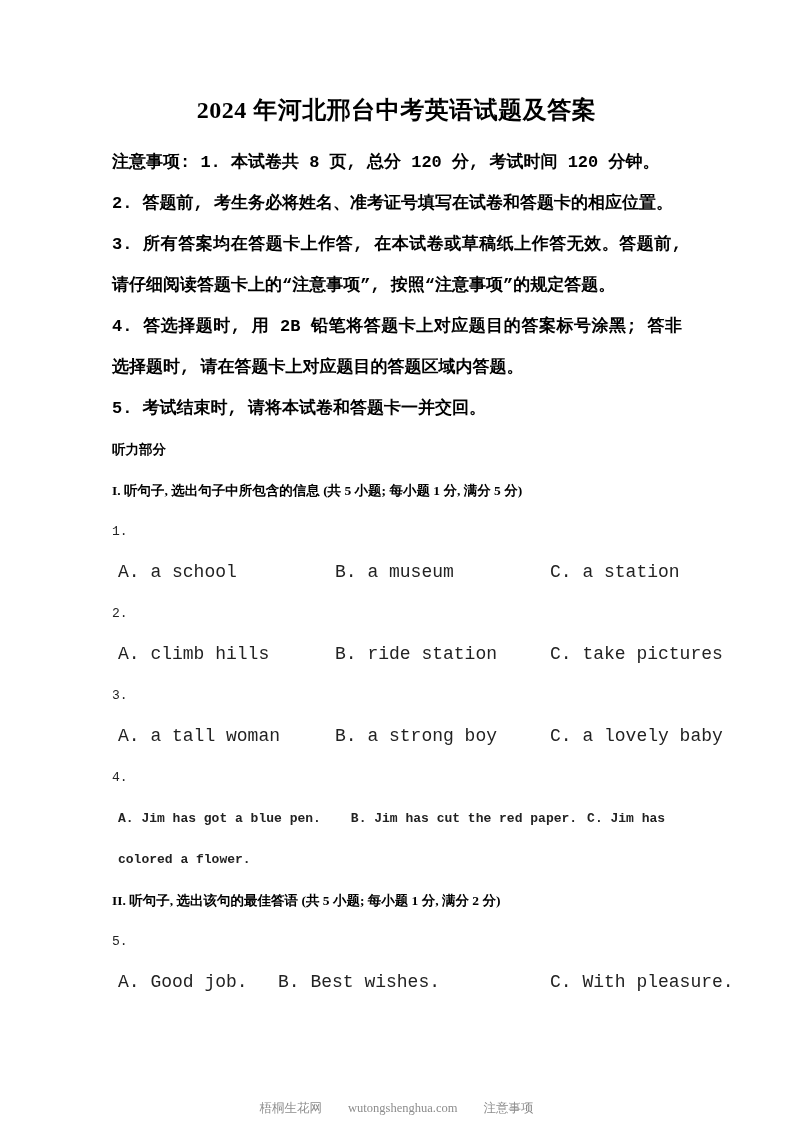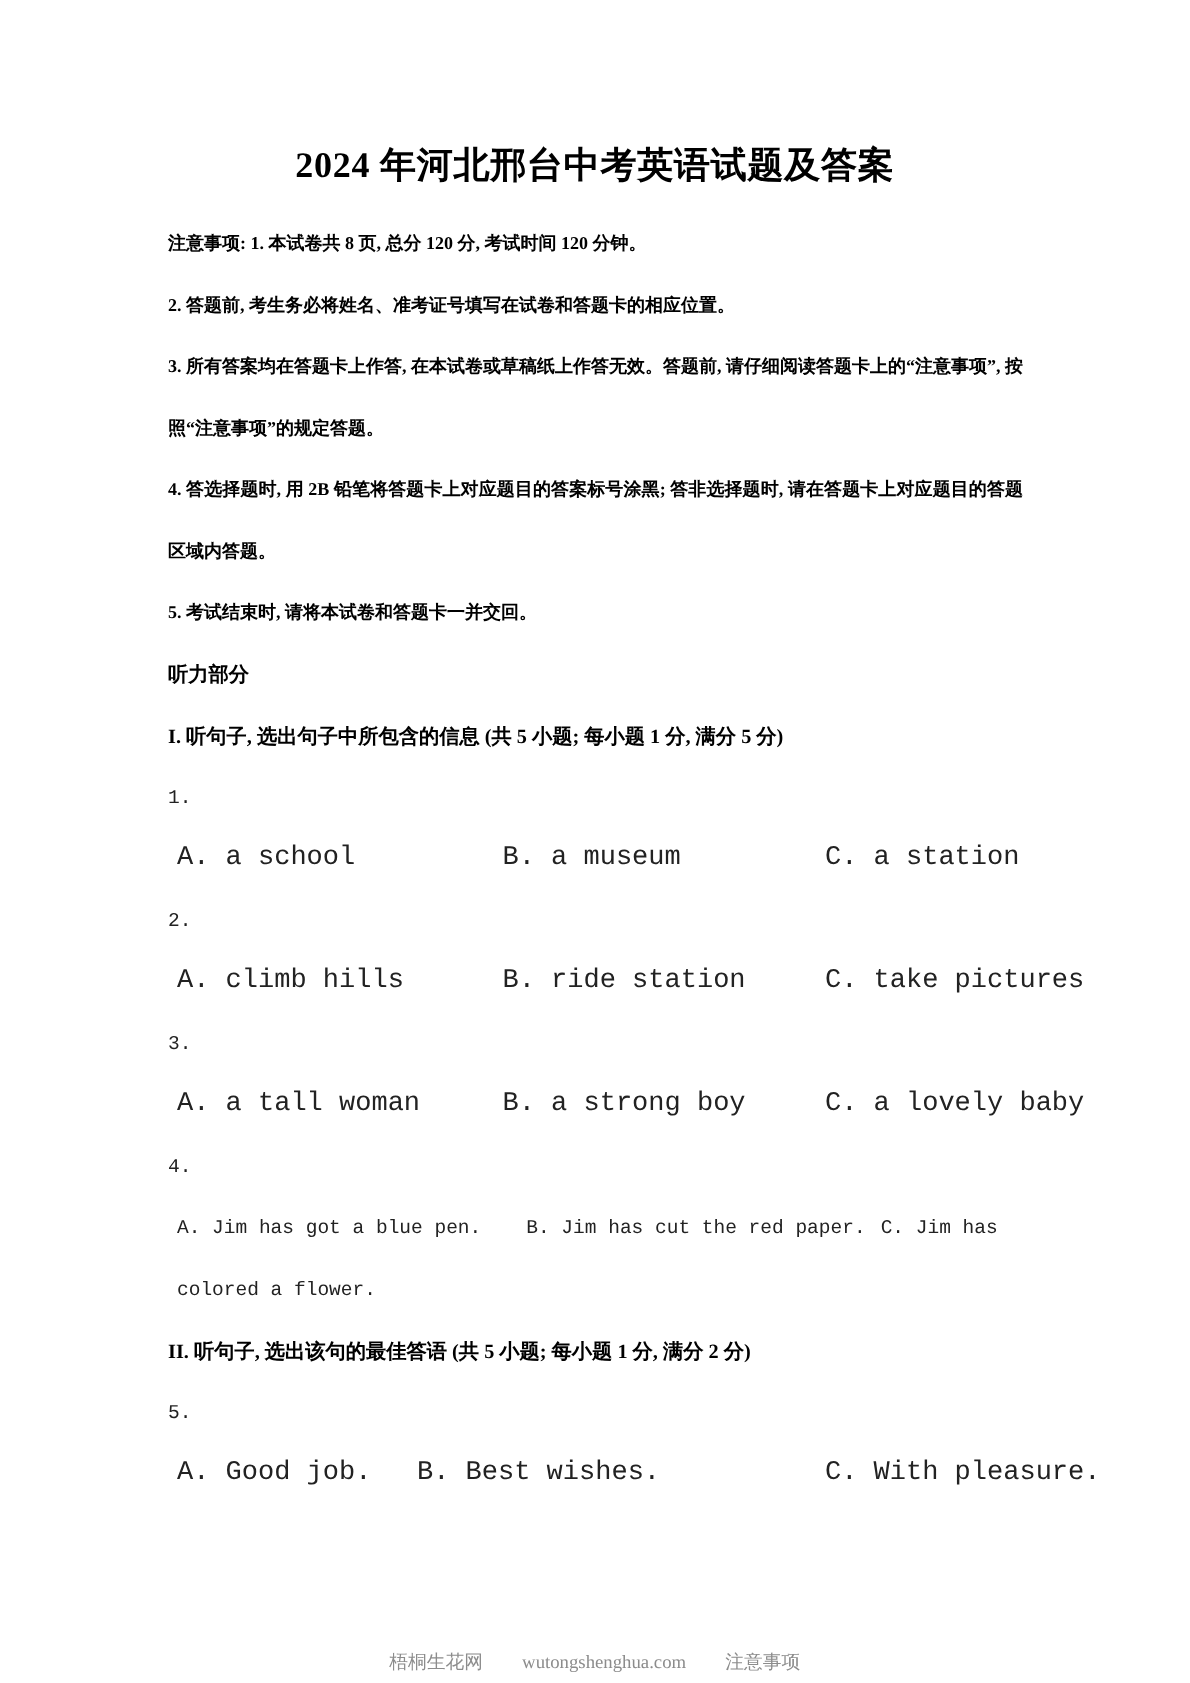--- a/index.html
+++ b/index.html
@@ -35,26 +35,26 @@
     font-family: "Liberation Serif", "DejaVu Serif", serif;
   }
   
   .body-block {
     position: absolute;
     left: 112px;
     top: 142px;
     width: 570px;
   }
   .notice-line {
-    font-size: 12px;
+    font-size: 17px;
     font-weight: bold;
     line-height: 41px;
     text-align: justify;
     text-justify: inter-ideograph;
-    font-family: Liberation Serif, serif;
+    font-family: Liberation Mono, monospace;
     white-space: normal;
   }
   .notice-line.first { text-indent: 0; }
   .center-head {
     text-align: left;
     font-size: 13.5px;
     font-weight: bold;
     line-height: 41px;
     font-family: "Liberation Serif", "DejaVu Serif", serif;
   }
@@ -90,20 +90,21 @@
   
   .opt-row.q5 .col-b { left: 166px; }
   
   .opt-flow {
     font-size: 13px;
     line-height: 41px;
     font-family: "Liberation Mono", "DejaVu Sans Mono", monospace;
     color: #222222;
     padding-left: 6px;
     width: 570px;
+    font-weight: bold;
   }
   .opt-flow .gap-wide { display: inline-block; width: 30px; }
   .opt-flow .gap-narrow { display: inline-block; width: 10px; }
   
   .footer {
     position: absolute;
     left: 0;
     top: 1100px;
     width: 793px;
     text-align: center;

